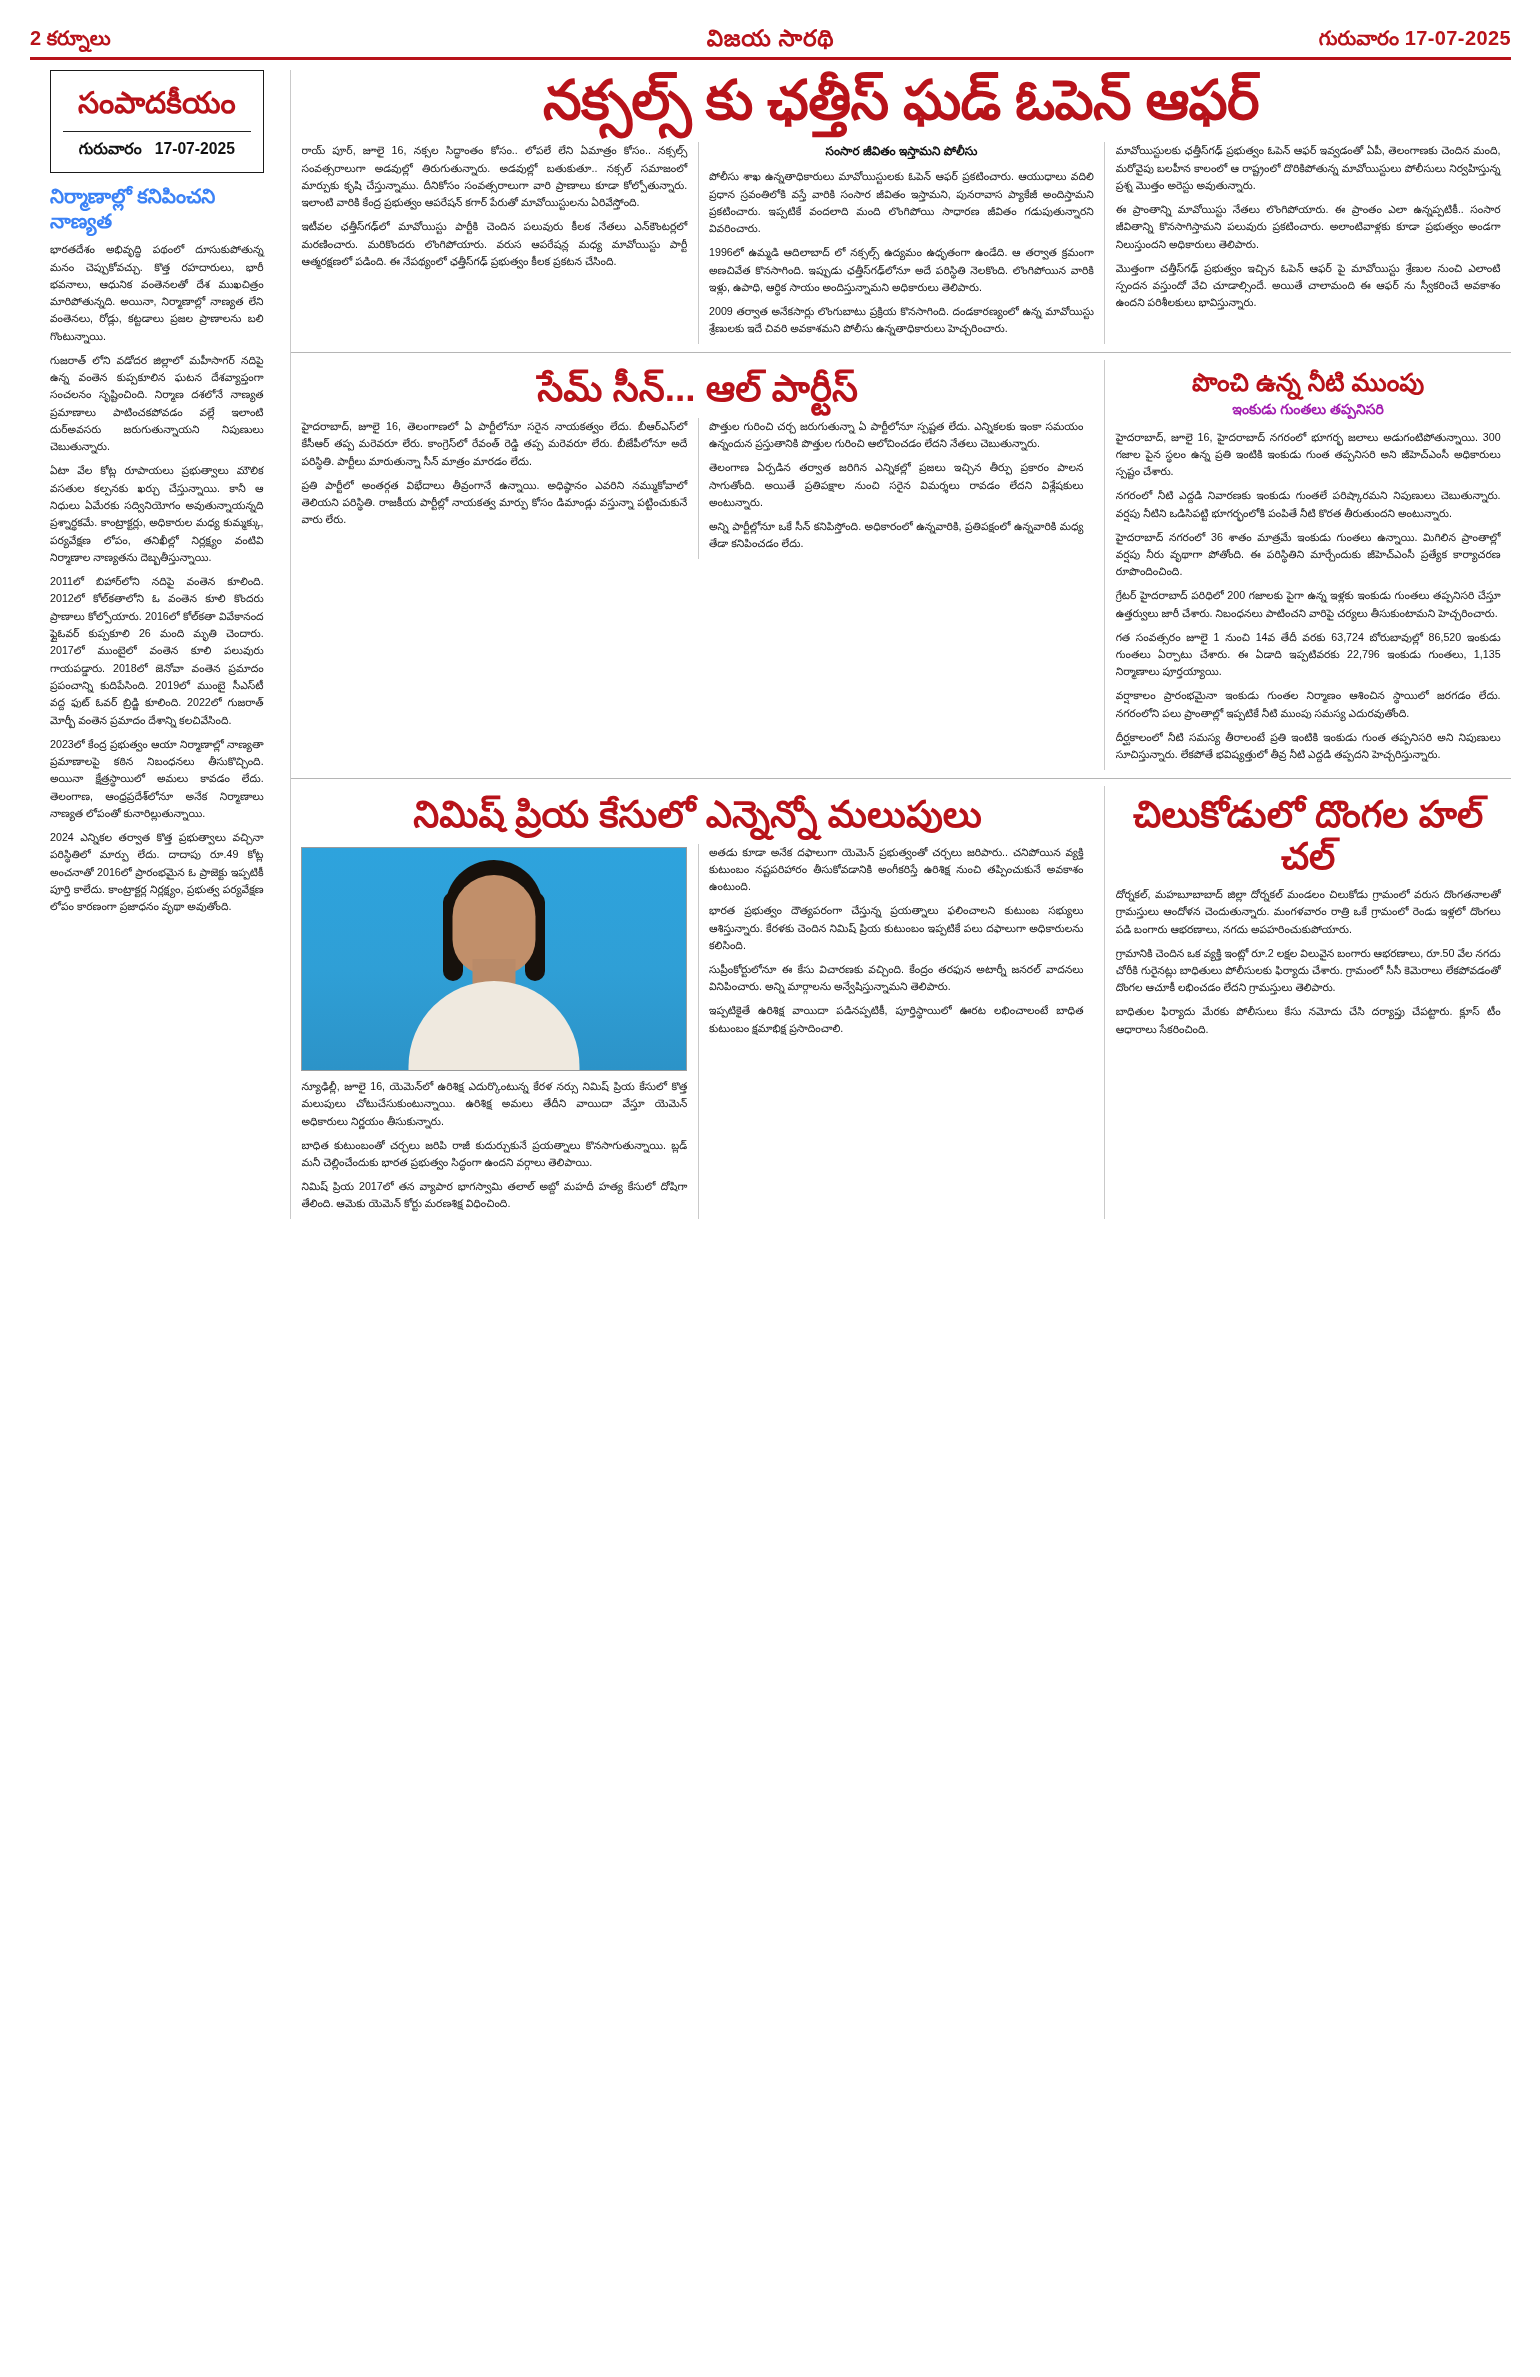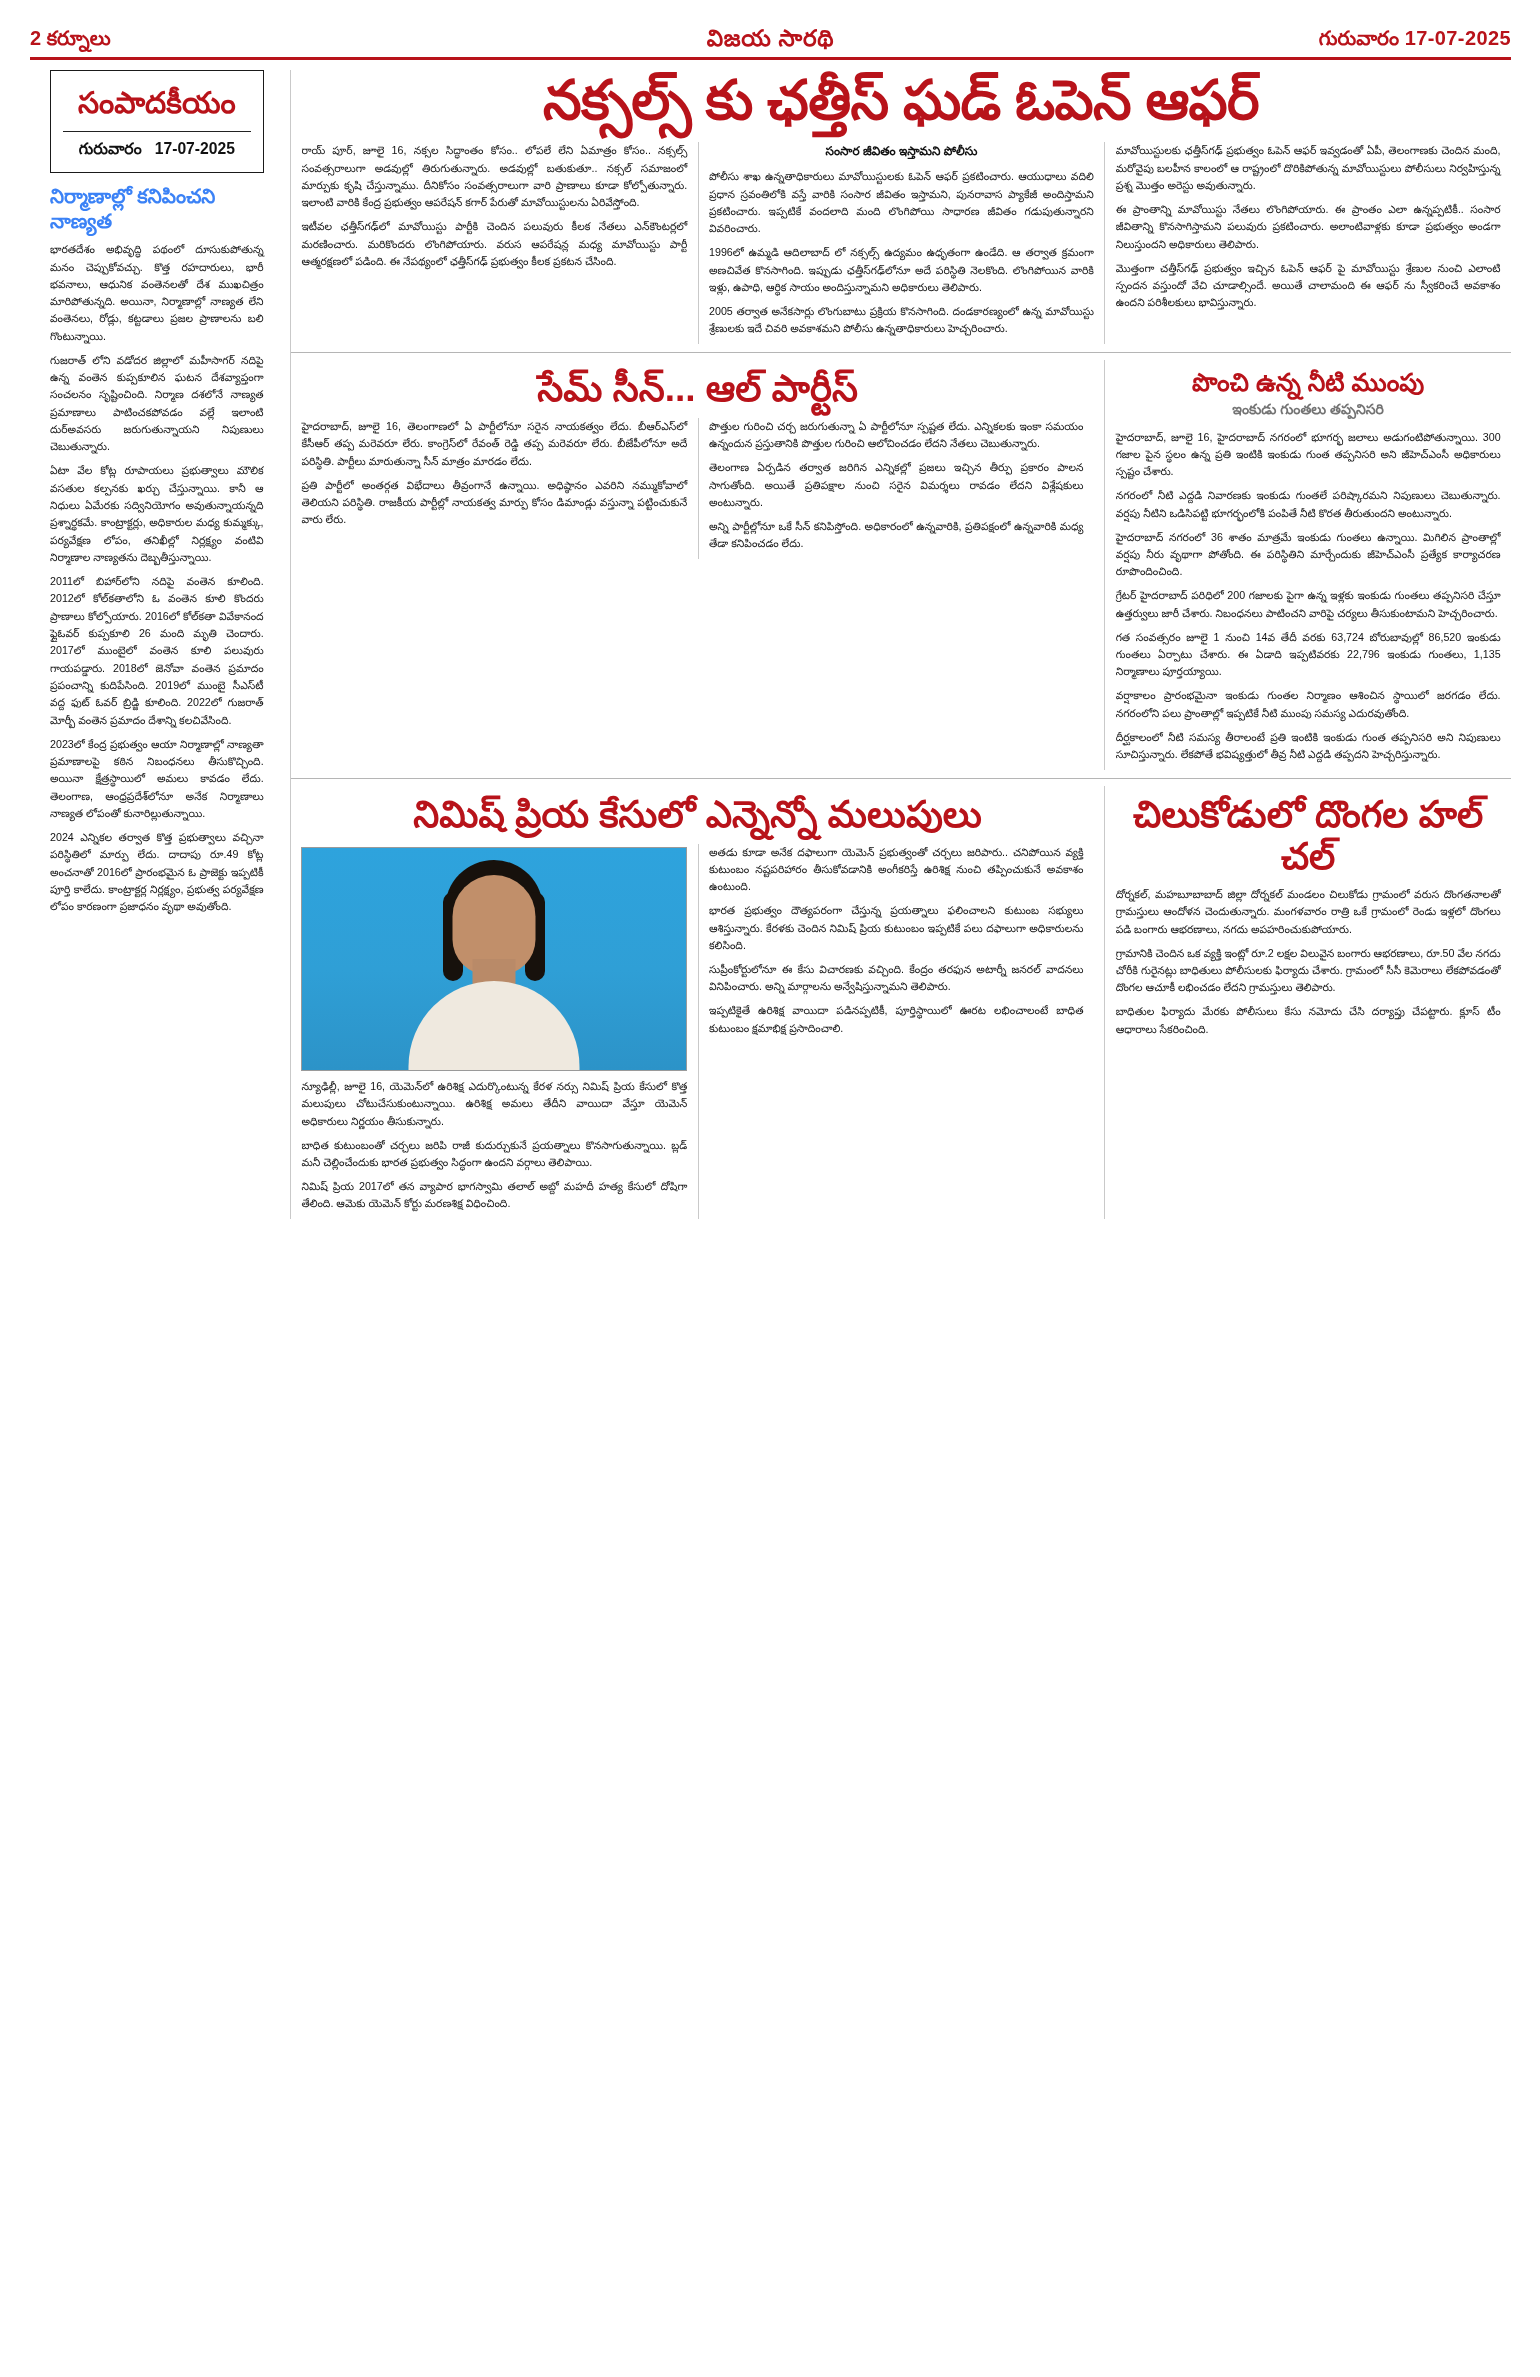--- a/index.html
+++ b/index.html
@@ -118,21 +118,21 @@
     text-align: center;
     line-height: 1.15;
     margin: 7.5px 0 7.5px 0;
   }
   .sec-head.small {
     font-size: 25px;
   }
   .sec-sub {
     font-size: 14px;
     font-weight: bold;
-    color: #737373;
+    color: #a21caf;
     text-align: center;
     margin: -3px 0 7.5px 0;
   }
   .kicker {
     font-size: 12px;
     font-weight: bold;
     color: #111;
     text-align: center;
     margin: 1.5px 0 7.5px 0;
   }
@@ -269,21 +269,21 @@
           <div class="body-text">
             <p>రాయ్ పూర్, జూలై 16, నక్సల సిద్ధాంతం కోసం.. లోపలే లేని ఏమాత్రం కోసం.. నక్సల్స్ సంవత్సరాలుగా అడవుల్లో తిరుగుతున్నారు. అడవుల్లో బతుకుతూ.. నక్సల్ సమాజంలో మార్పుకు కృషి చేస్తున్నాము. దీనికోసం సంవత్సరాలుగా వారి ప్రాణాలు కూడా కోల్పోతున్నారు. ఇలాంటి వారికి కేంద్ర ప్రభుత్వం ఆపరేషన్ కగార్ పేరుతో మావోయిస్టులను ఏరివేస్తోంది.</p>
             <p>ఇటీవల ఛత్తీస్‌గఢ్‌లో మావోయిస్టు పార్టీకి చెందిన పలువురు కీలక నేతలు ఎన్‌కౌంటర్లలో మరణించారు. మరికొందరు లొంగిపోయారు. వరుస ఆపరేషన్ల మధ్య మావోయిస్టు పార్టీ ఆత్మరక్షణలో పడింది. ఈ నేపథ్యంలో ఛత్తీస్‌గఢ్ ప్రభుత్వం కీలక ప్రకటన చేసింది.</p>
           </div>
         </div>
         <div class="ucol" style="width:33.33%">
           <div class="kicker">సంసార జీవితం ఇస్తామని పోలీసు</div>
           <div class="body-text">
             <p>పోలీసు శాఖ ఉన్నతాధికారులు మావోయిస్టులకు ఓపెన్ ఆఫర్ ప్రకటించారు. ఆయుధాలు వదిలి ప్రధాన స్రవంతిలోకి వస్తే వారికి సంసార జీవితం ఇస్తామని, పునరావాస ప్యాకేజీ అందిస్తామని ప్రకటించారు. ఇప్పటికే వందలాది మంది లొంగిపోయి సాధారణ జీవితం గడుపుతున్నారని వివరించారు.</p>
             <p>1996లో ఉమ్మడి ఆదిలాబాద్ లో నక్సల్స్ ఉద్యమం ఉధృతంగా ఉండేది. ఆ తర్వాత క్రమంగా అణచివేత కొనసాగింది. ఇప్పుడు ఛత్తీస్‌గఢ్‌లోనూ అదే పరిస్థితి నెలకొంది. లొంగిపోయిన వారికి ఇళ్లు, ఉపాధి, ఆర్థిక సాయం అందిస్తున్నామని అధికారులు తెలిపారు.</p>
-            <p>2005 తర్వాత అనేకసార్లు లొంగుబాటు ప్రక్రియ కొనసాగింది. దండకారణ్యంలో ఉన్న మావోయిస్టు శ్రేణులకు ఇదే చివరి అవకాశమని పోలీసు ఉన్నతాధికారులు హెచ్చరించారు.</p>
+            <p>2009 తర్వాత అనేకసార్లు లొంగుబాటు ప్రక్రియ కొనసాగింది. దండకారణ్యంలో ఉన్న మావోయిస్టు శ్రేణులకు ఇదే చివరి అవకాశమని పోలీసు ఉన్నతాధికారులు హెచ్చరించారు.</p>
           </div>
         </div>
         <div class="ucol" style="width:33.33%">
           <div class="body-text">
             <p>మావోయిస్టులకు ఛత్తీస్‌గఢ్ ప్రభుత్వం ఓపెన్ ఆఫర్ ఇవ్వడంతో ఏపీ, తెలంగాణకు చెందిన మంది, మరోవైపు బలహీన కాలంలో ఆ రాష్ట్రంలో దొరికిపోతున్న మావోయిస్టులు పోలీసులు నిర్వహిస్తున్న ప్రశ్న మొత్తం అరెస్టు అవుతున్నారు.</p>
             <p>ఈ ప్రాంతాన్ని మావోయిస్టు నేతలు లొంగిపోయారు. ఈ ప్రాంతం ఎలా ఉన్నప్పటికీ.. సంసార జీవితాన్ని కొనసాగిస్తామని పలువురు ప్రకటించారు. అలాంటివాళ్లకు కూడా ప్రభుత్వం అండగా నిలుస్తుందని అధికారులు తెలిపారు.</p>
             <p>మొత్తంగా చత్తీస్‌గఢ్ ప్రభుత్వం ఇచ్చిన ఓపెన్ ఆఫర్ పై మావోయిస్టు శ్రేణుల నుంచి ఎలాంటి స్పందన వస్తుందో వేచి చూడాల్సిందే. అయితే చాలామంది ఈ ఆఫర్ ను స్వీకరించే అవకాశం ఉందని పరిశీలకులు భావిస్తున్నారు.</p>
           </div>
         </div>
       </div>

